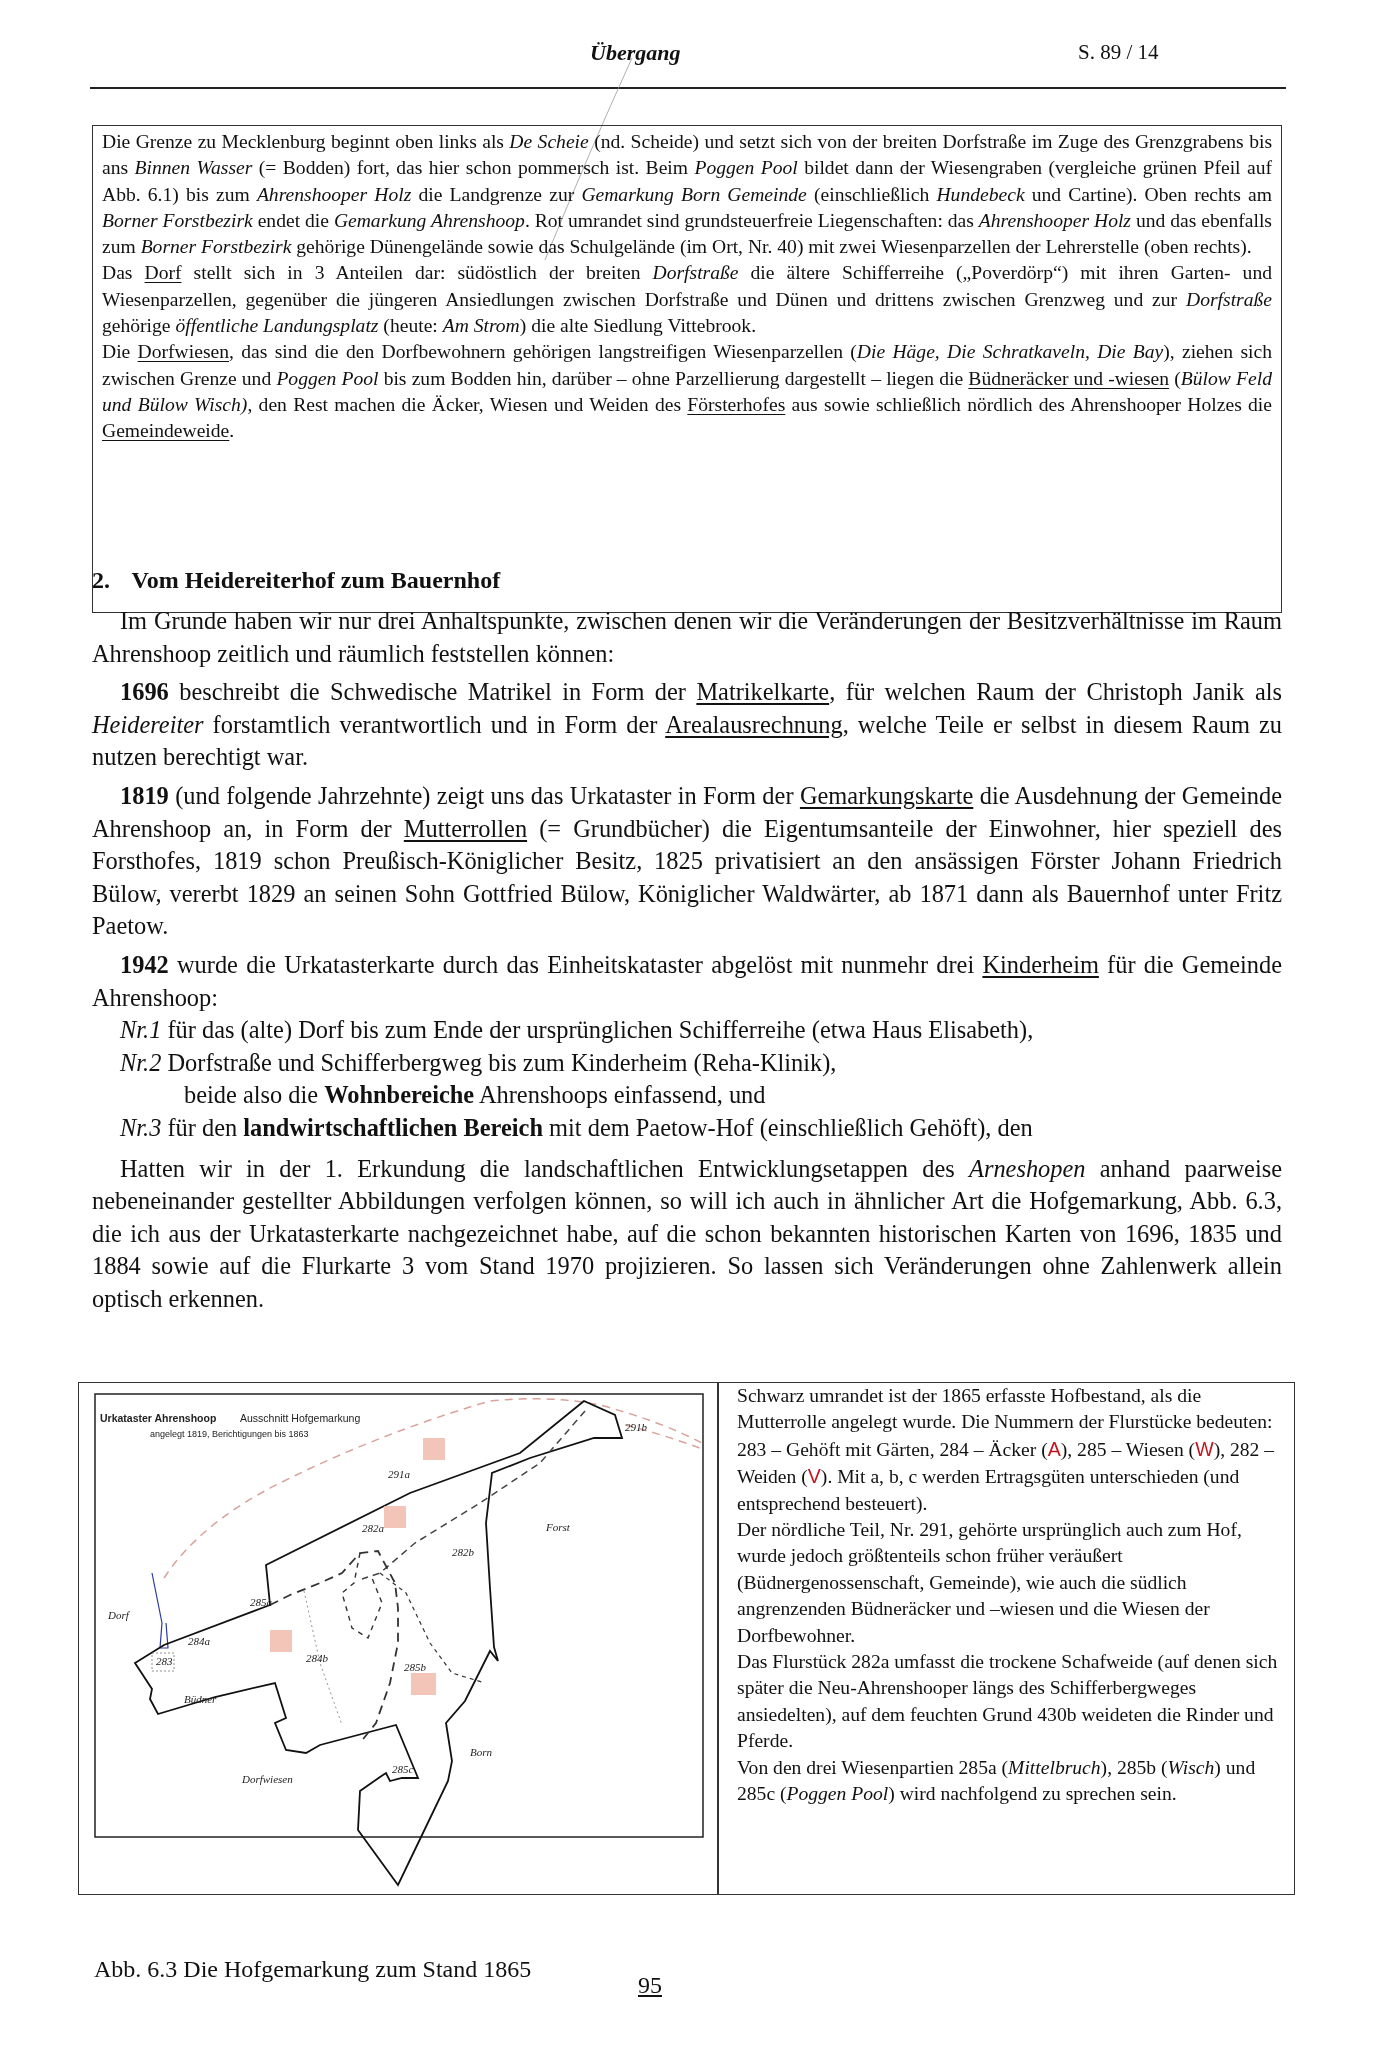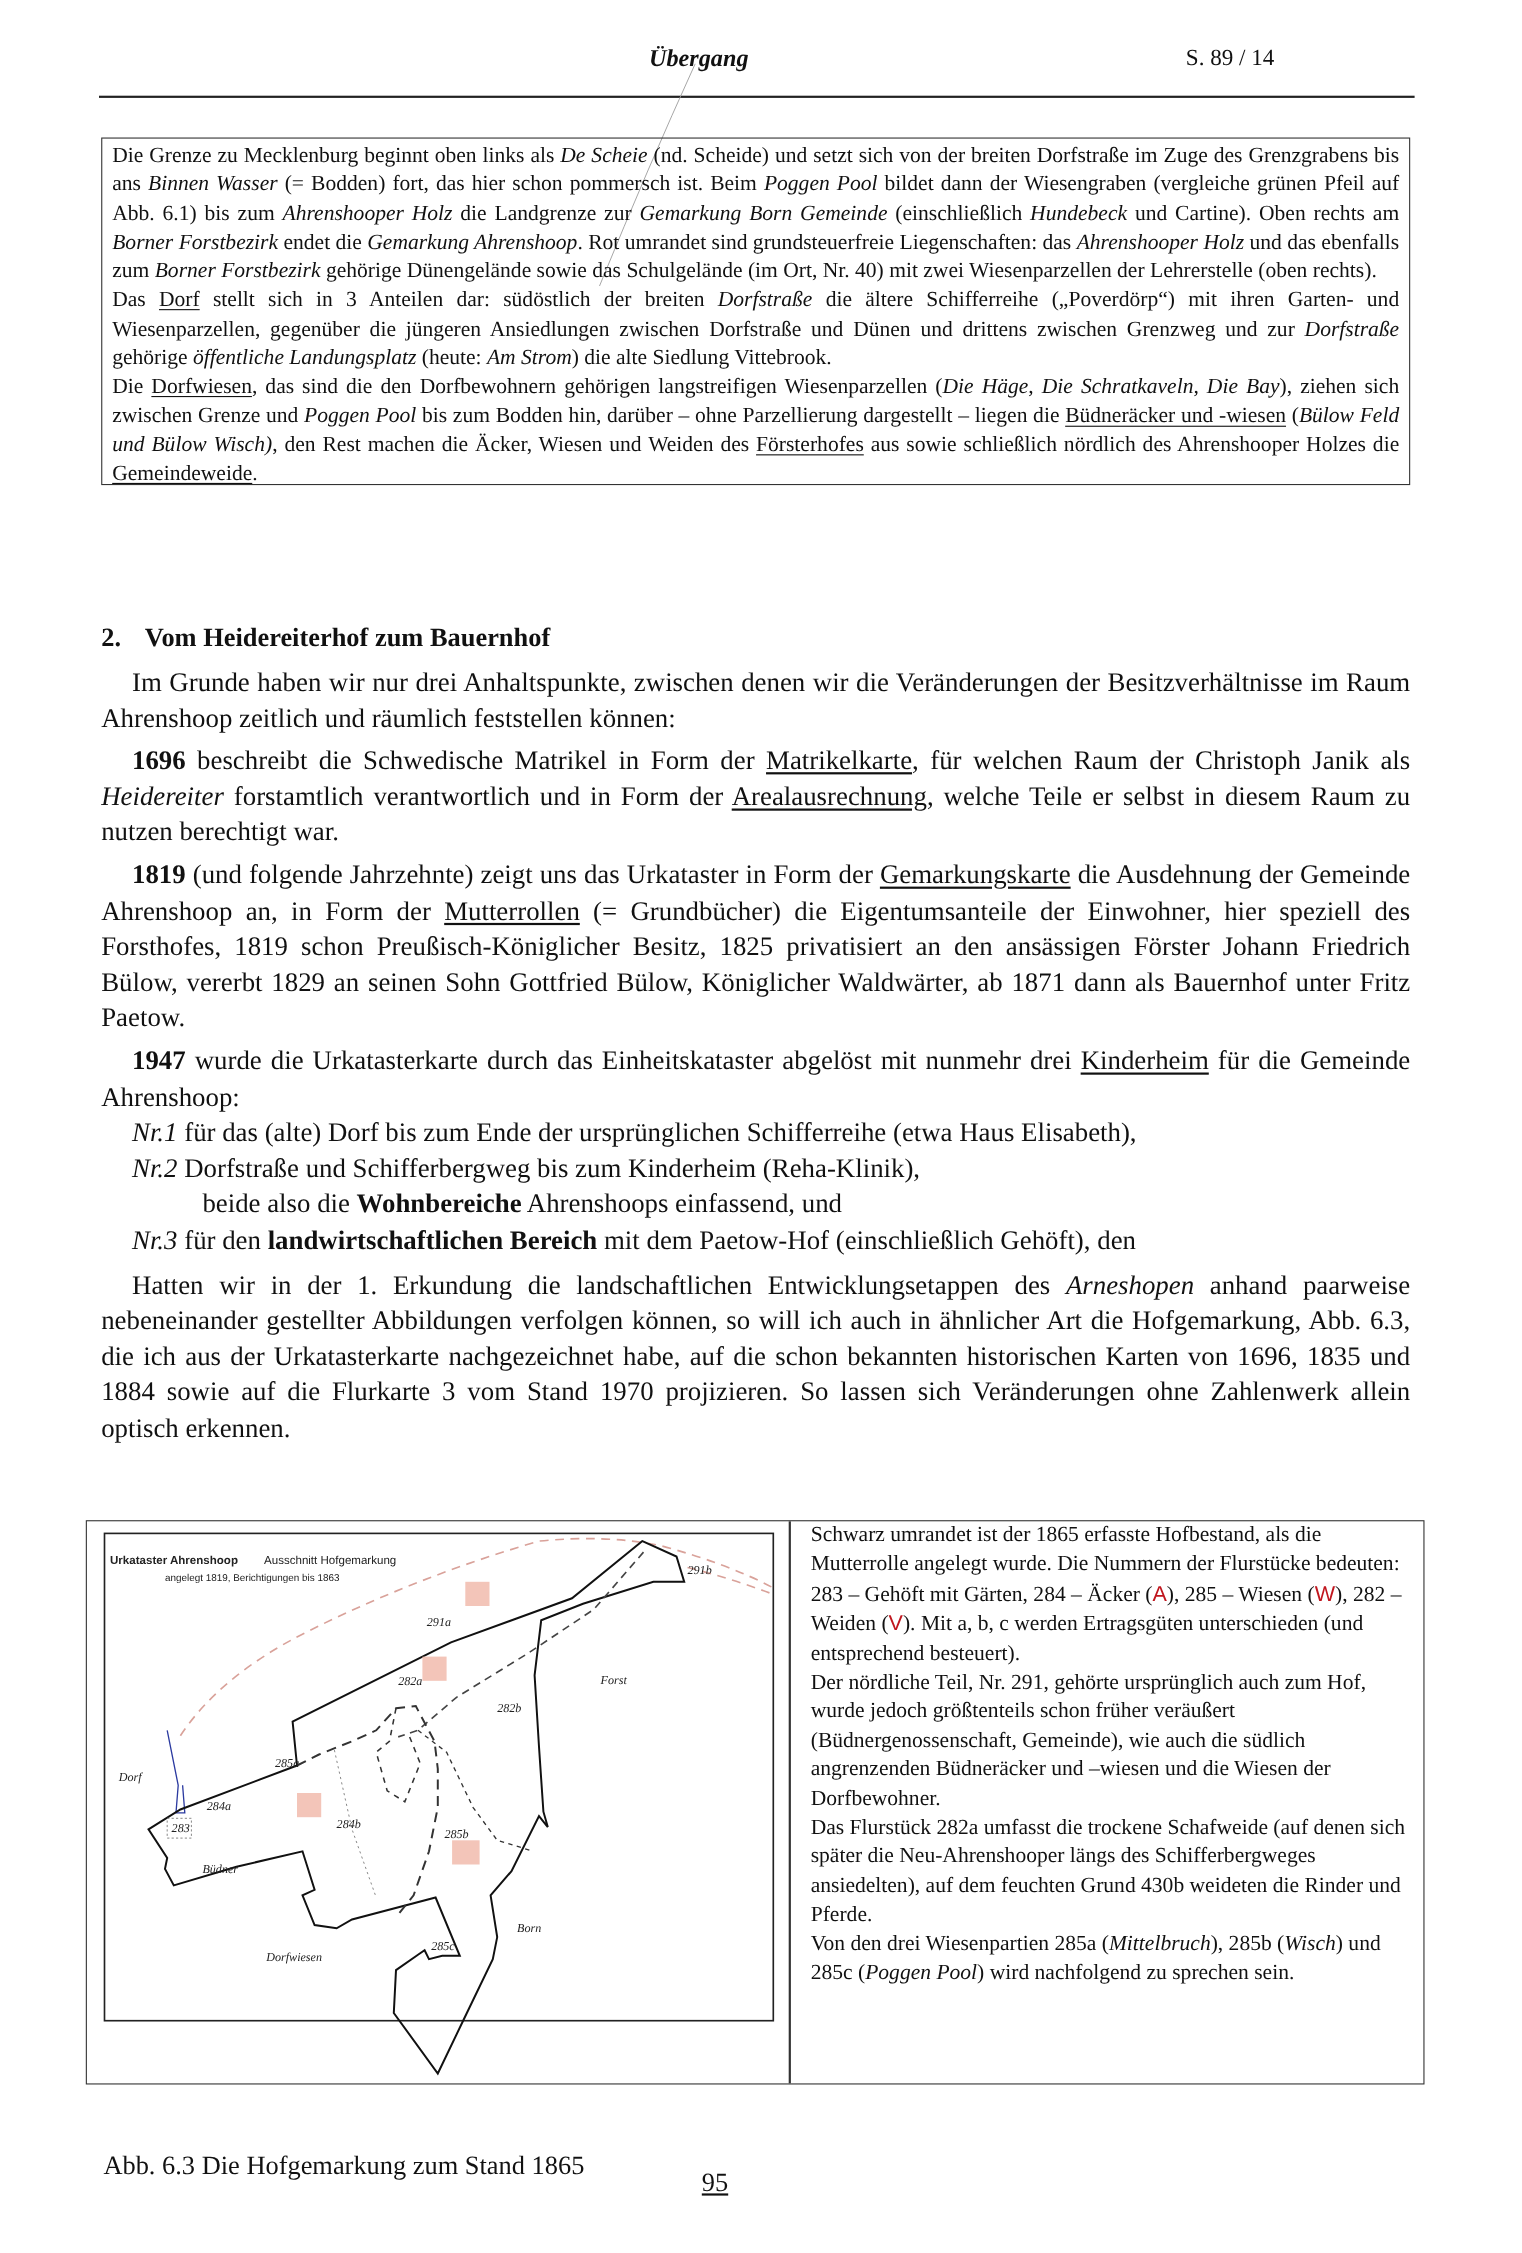--- a/index.html
+++ b/index.html
@@ -3,21 +3,21 @@
 <meta charset="utf-8">
 <style>
   html, body { margin: 0; padding: 0; background: #ffffff; }
   body { width: 1384px; height: 2048px; position: relative; overflow: hidden;
          font-family: "Liberation Serif", "DejaVu Serif", serif; color: #111; }
   .header-title { position: absolute; left: 590px; top: 40px; font-weight: bold; font-size: 22px; font-style: italic; }
   .header-page { position: absolute; left: 1078px; top: 40px; font-size: 21px; }
   .header-rule { position: absolute; left: 90px; top: 87px; width: 1196px; height: 2px; background: #222; }
   .deco-arc { position: absolute; left: 0; top: 0; pointer-events: none; }
 
-  .top-box { position: absolute; left: 92px; top: 125px; width: 1190px; height: 316px;
+  .top-box { position: absolute; left: 92px; top: 125px; width: 1190px; height: 488px;
              border: 1.5px solid #333; box-sizing: border-box; padding: 3px 9px 0 9px;
              font-size: 19.6px; line-height: 26.3px; }
   .top-box p { margin: 0; text-align: justify; text-align-last: left; }
   u { text-decoration: underline; text-underline-offset: 3px; }
 
   .section-heading { position: absolute; left: 92px; top: 567px; font-size: 24px; font-weight: bold; }
   .section-heading .num { display: inline-block; width: 34px; }
 
   .body { position: absolute; left: 92px; top: 605px; width: 1190px; font-size: 24.4px; line-height: 32.6px; }
   .body p { margin: 0 0 6px 0; text-indent: 28px; text-align: justify; text-align-last: left; }
@@ -56,21 +56,21 @@
 
 <div class="section-heading">
   <span class="num">2.</span>
   <span>Vom Heidereiterhof zum Bauernhof</span>
 </div>
 
 <div class="body">
   <p>Im Grunde haben wir nur drei Anhaltspunkte, zwischen denen wir die Veränderungen der Besitzverhältnisse im Raum Ahrenshoop zeitlich und räumlich feststellen können:</p>
   <p><b>1696</b> beschreibt die Schwedische Matrikel in Form der <u>Matrikelkarte</u>, für welchen Raum der Christoph Janik als <i>Heidereiter</i> forstamtlich verantwortlich und in Form der <u>Arealausrechnung</u>, welche Teile er selbst in diesem Raum zu nutzen berechtigt war.</p>
   <p><b>1819</b> (und folgende Jahrzehnte) zeigt uns das Urkataster in Form der <u>Gemarkungskarte</u> die Ausdehnung der Gemeinde Ahrenshoop an, in Form der <u>Mutterrollen</u> (= Grundbücher) die Eigentumsanteile der Einwohner, hier speziell des Forsthofes, 1819 schon Preußisch-Königlicher Besitz, 1825 privatisiert an den ansässigen Förster Johann Friedrich Bülow, vererbt 1829 an seinen Sohn Gottfried Bülow, Königlicher Waldwärter, ab 1871 dann als Bauernhof unter Fritz Paetow.</p>
-  <p class="cont"><b>1947</b> wurde die Urkatasterkarte durch das Einheitskataster abgelöst mit nunmehr drei <u>Kinderheim</u> für die Gemeinde Ahrenshoop:</p>
+  <p class="cont"><b>1942</b> wurde die Urkatasterkarte durch das Einheitskataster abgelöst mit nunmehr drei <u>Kinderheim</u> für die Gemeinde Ahrenshoop:</p>
   <div class="item"><i>Nr.1</i> für das (alte) Dorf bis zum Ende der ursprünglichen Schifferreihe (etwa Haus Elisabeth),</div>
   <div class="item"><i>Nr.2</i> Dorfstraße und Schifferbergweg bis zum Kinderheim (Reha-Klinik),</div>
   <div class="item sub">beide also die <b>Wohnbereiche</b> Ahrenshoops einfassend, und</div>
   <div class="item"><i>Nr.3</i> für den <b>landwirtschaftlichen Bereich</b> mit dem Paetow-Hof (einschließlich Gehöft), den</div>
   <div class="gap"></div>
   <p>Hatten wir in der 1. Erkundung die landschaftlichen Entwicklungsetappen des <i>Arneshopen</i> anhand paarweise nebeneinander gestellter Abbildungen verfolgen können, so will ich auch in ähnlicher Art die Hofgemarkung, Abb. 6.3, die ich aus der Urkatasterkarte nachgezeichnet habe,  auf die schon bekannten historischen Karten von 1696, 1835 und 1884 sowie auf die Flurkarte 3 vom Stand 1970 projizieren. So lassen sich Veränderungen ohne Zahlenwerk allein optisch erkennen.</p>
 </div>
 
 <div class="fig-frame"></div>
 <div class="fig-divider"></div>

